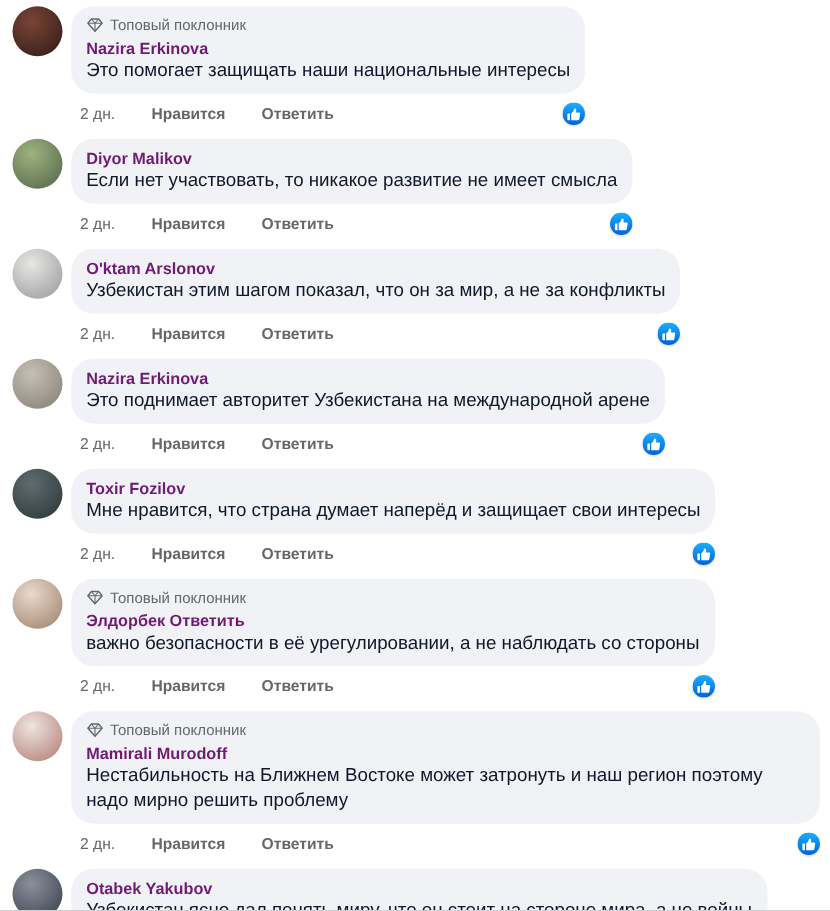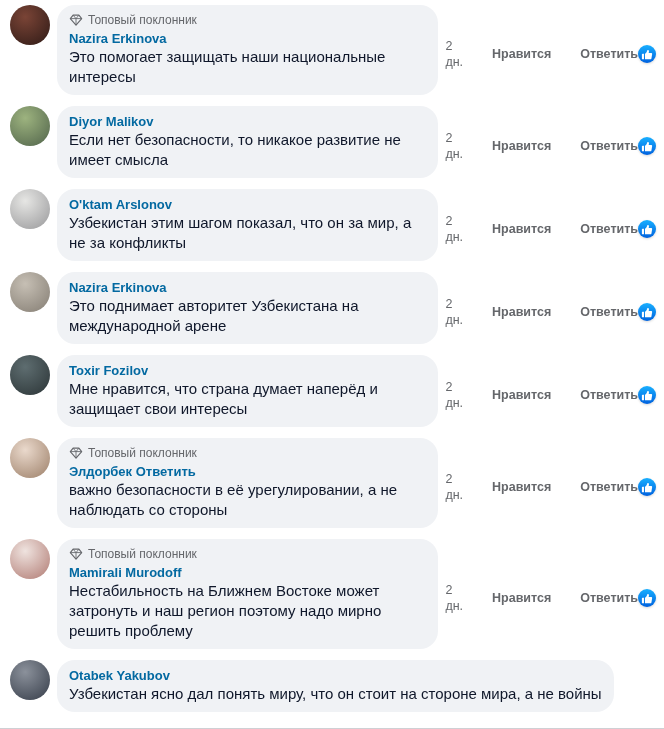--- a/index.html
+++ b/index.html
@@ -23,21 +23,21 @@
   .avatar {
     width: 40px;
     height: 40px;
     border-radius: 50%;
     flex: 0 0 40px;
     margin-right: 7px;
     cursor: pointer;
   }
   .content {
     display: flex;
-    flex-direction: row;
+    flex-direction: column;
     align-items: flex-start;
     max-width: 601px;
   }
   .bubble {
     background: #F0F2F5;
     border-radius: 18px;
     padding: 7px 12px 8px 12px;
     box-sizing: border-box;
     max-width: 601px;
   }
@@ -48,21 +48,21 @@
     color: #65676B;
     font-size: 12px;
     line-height: 16px;
     margin-bottom: 2px;
     white-space: nowrap;
   }
   .gem { display: inline-flex; }
   .author {
     font-size: 13px;
     font-weight: 700;
-    color: #0369a1;
+    color: #701a75;
     line-height: 17px;
     cursor: pointer;
     white-space: nowrap;
   }
   .text {
     font-size: 15px;
     color: #0f172a;
     line-height: 20px;
   }
   .actions {
@@ -132,21 +132,21 @@
       </div>
     </div>
   </div>
 
   <div class="comment">
     <div class="avatar" style="background: radial-gradient(circle at 38% 30%, rgb(157, 179, 127), rgb(80, 99, 74));"></div>
     <div class="content">
       <div class="bubble">
 
         <div class="author">Diyor Malikov</div>
-        <div class="text">Если нет безопасности, то никакое развитие не имеет смысла</div>
+        <div class="text">Если нет участвовать, то никакое развитие не имеет смысла</div>
       </div>
       <div class="actions">
         <span class="time">2 дн.</span>
         <span class="act">Нравится</span>
         <span class="act">Ответить</span>
         <span class="reaction">
           <svg width="18" height="18" viewBox="0 0 16 16">
             <defs>
               <linearGradient id="likeGrad" x1="0" y1="0" x2="0" y2="1">
                 <stop offset="0" stop-color="#18AFFF"></stop>

